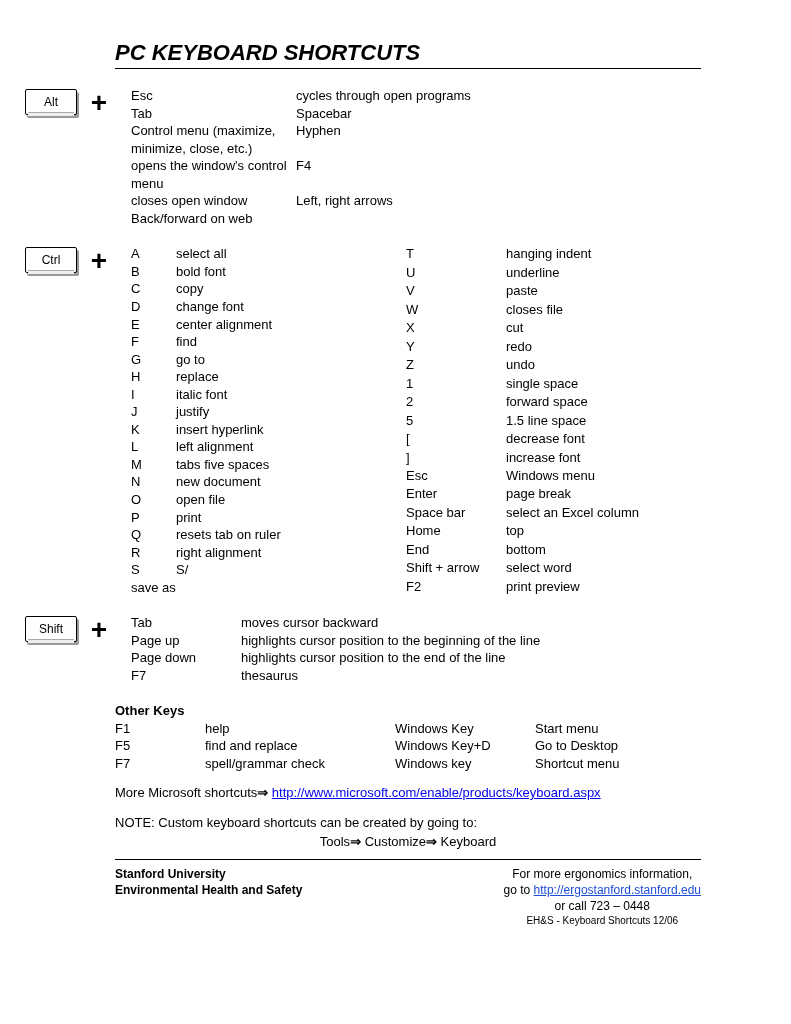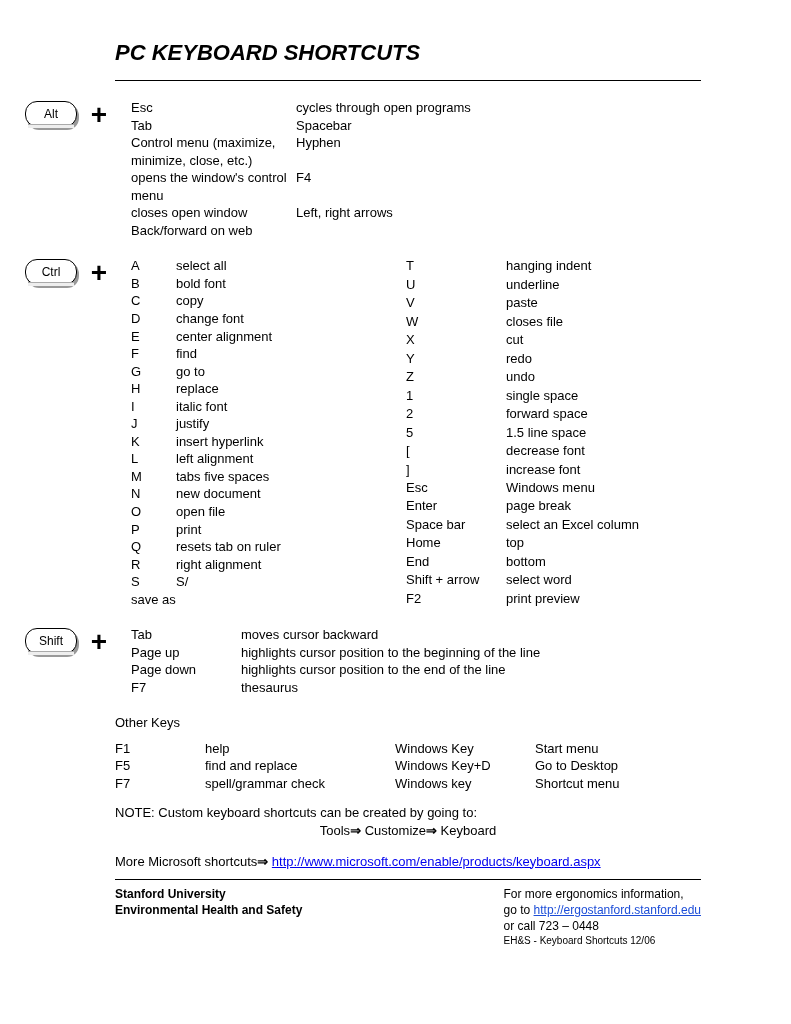--- a/index.html
+++ b/index.html
@@ -1,40 +1,40 @@
 <!DOCTYPE html>
 <html><head>
 <meta charset="utf-8">
 <style>
 body{margin:0;padding:0;font-family:Arial,Helvetica,sans-serif;font-size:13px;color:#000;background:#fff;width:791px}
 .page{padding:40px 90px 40px 25px}
-.title{font-size:22px;font-weight:bold;font-style:italic;margin-left:90px;border-bottom:1px solid #000;padding-bottom:14px;margin-bottom:18px}
+.title{font-size:22px;font-weight:bold;font-style:italic;margin-left:90px;border-bottom:1px solid #000;padding-bottom:2px;margin-bottom:18px}
 .row{display:flex;align-items:flex-start;margin-bottom:18px}
 .key-wrap{width:60px;flex-shrink:0}
-.key{width:50px;height:24px;background:#fff;border:1px solid #000;border-radius:12px;box-shadow:2px 3px 0 #999;position:relative;display:flex;align-items:center;justify-content:center;font-size:12px;margin-top:2px}
+.key{width:50px;height:24px;background:#fff;border:1px solid #000;border-radius:2px;box-shadow:2px 3px 0 #999;position:relative;display:flex;align-items:center;justify-content:center;font-size:12px;margin-top:2px}
 .key::after{content:"";position:absolute;bottom:-2px;left:2px;right:2px;height:3px;background:#eee;border-top:1px solid #aaa}
 .key span{position:relative;z-index:1}
 .plus{font-size:28px;font-weight:bold;width:28px;flex-shrink:0;margin-top:0;text-align:center}
 .content{flex:1;margin-left:18px;line-height:1.35}
 .tbl{display:grid}
 .alt-tbl{grid-template-columns:165px 1fr}
 .ctrl-tbl{display:flex;gap:0}
 .ctrl-col{display:grid;grid-template-columns:40px 1fr}
 .ctrl-col.c1{grid-template-columns:45px 230px}
 .ctrl-col.c2{grid-template-columns:100px 1fr}
 .shift-tbl{grid-template-columns:110px 1fr}
-.section-head{font-weight:normal;margin:8px 0 10px 90px}
+.section-head{font-weight:bold;margin:8px 0 2px 90px}
 .other-row{display:flex;margin-left:90px;line-height:1.35}
 .other-tbl{display:grid;grid-template-columns:90px 190px 140px 1fr;width:100%}
 .note{margin:12px 0 4px 90px;line-height:1.4}
 .note a{color:#0000EE;text-decoration:underline}
 .hr{border:none;border-top:1px solid #000;margin:8px 0 6px 90px}
 .footer{display:flex;justify-content:space-between;margin-left:90px;font-size:12px;line-height:1.35}
 .footer-left{font-weight:bold}
-.footer-right{text-align:left}
+.footer-right{text-align:center}
 .footer-right a{color:#1d4ed8;text-decoration:underline}
 .tiny{font-size:10px}
 .arrow{font-weight:bold}
 .center{text-align:center}
 </style>
 </head>
 <body>
 
 <div class="page">
 <div class="title">PC KEYBOARD SHORTCUTS</div>
@@ -190,26 +190,26 @@
         <div>Windows Key+D</div>
         <div>Go to Desktop</div>
         <div>F7</div>
         <div>spell/grammar check</div>
         <div>Windows key</div>
         <div>Shortcut menu</div>
       </div>
     </div>
 
 <div class="note">
+<span>More Microsoft shortcuts</span><span class="arrow">⇒</span> <a>http://www.microsoft.com/enable/products/keyboard.aspx</a>
+</div>
+
+<div class="note">
 <div>NOTE: Custom keyboard shortcuts can be created by going to:</div>
 <div class="center"><span>Tools</span><span class="arrow">⇒</span><span> Customize</span><span class="arrow">⇒</span><span> Keyboard</span></div>
-</div>
-
-<div class="note">
-<span>More Microsoft shortcuts</span><span class="arrow">⇒</span> <a>http://www.microsoft.com/enable/products/keyboard.aspx</a>
 </div>
 
 <hr class="hr">
 
 <div class="footer">
 <div class="footer-left">
 <div>Stanford University</div>
 <div>Environmental Health and Safety</div>
 </div>
 <div class="footer-right">

